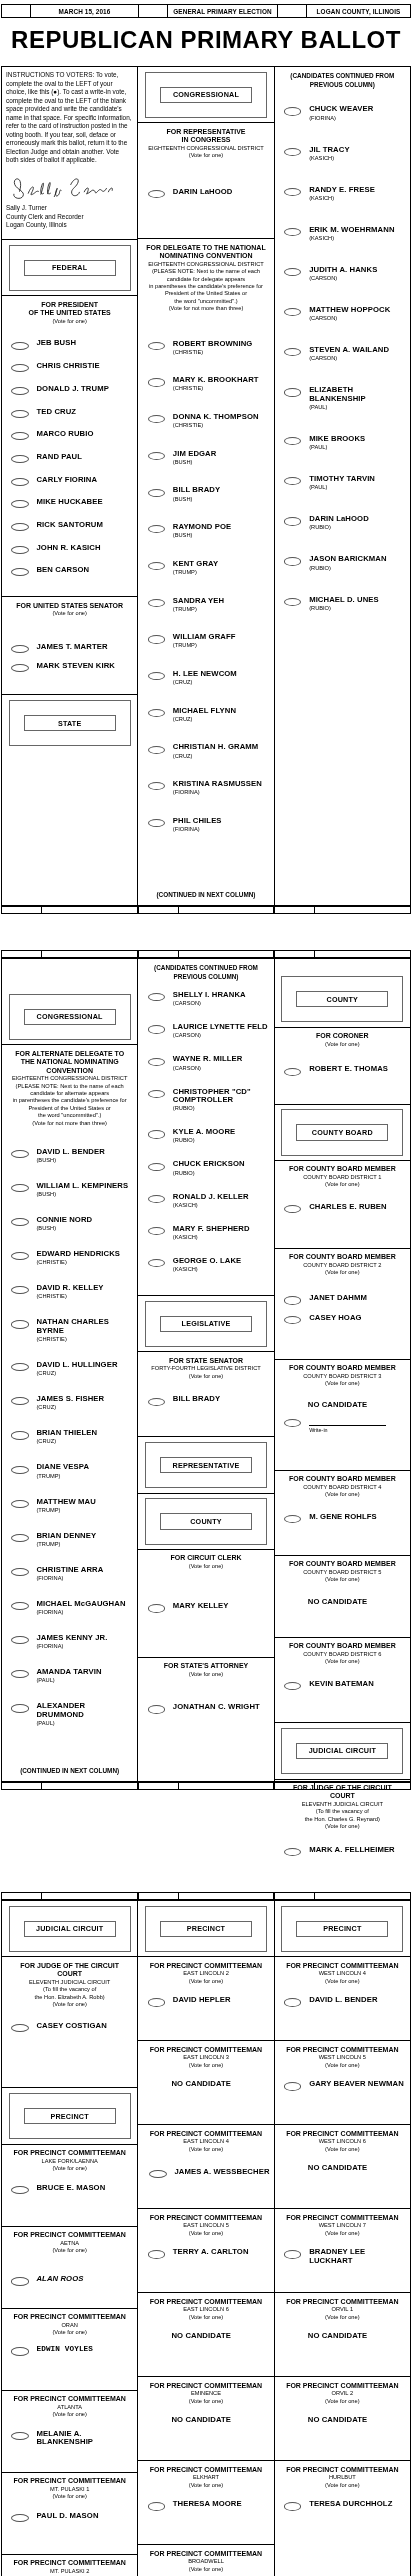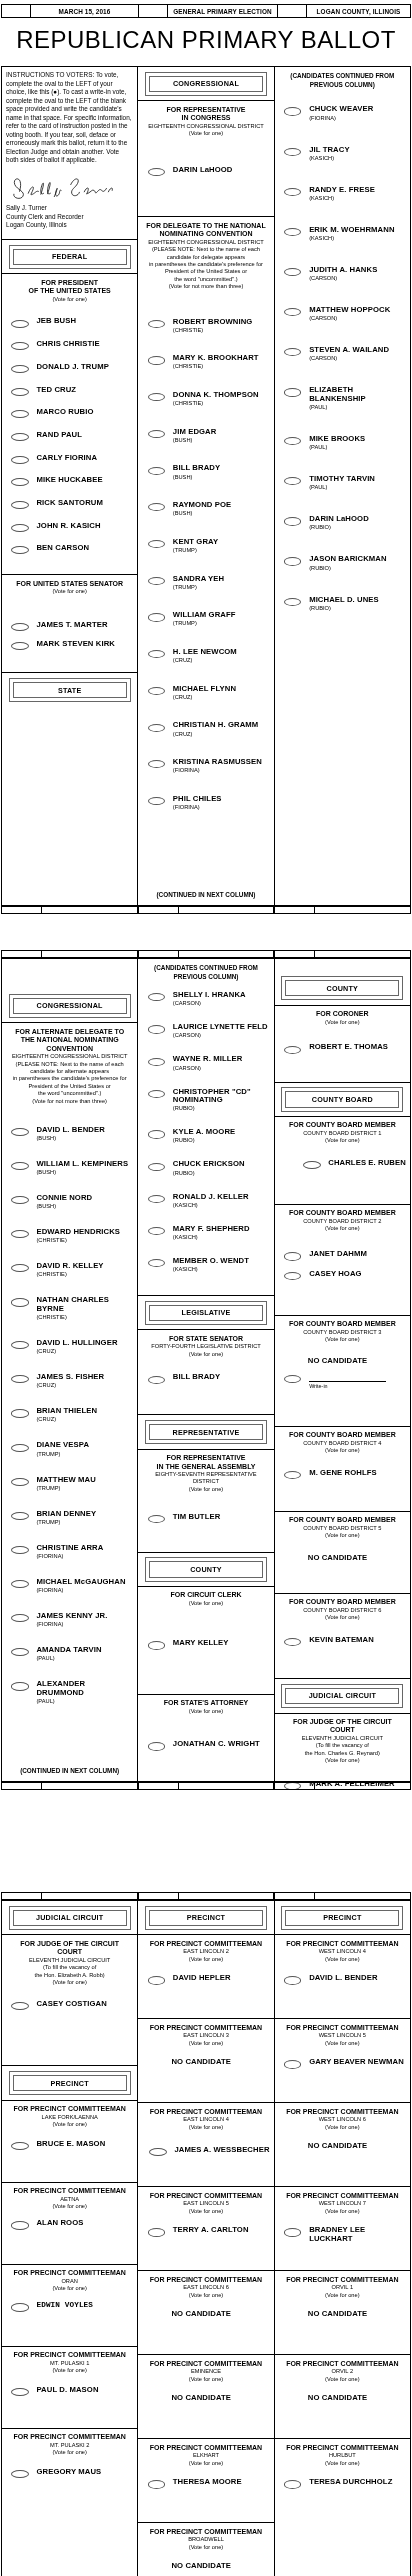--- a/index.html
+++ b/index.html
@@ -6,32 +6,32 @@
   body{width:412px;height:3791px;overflow:hidden;position:relative;color:#000;
        font-family:"Liberation Sans",sans-serif;}
   #ballot{width:410px;margin:0 1px;}
   
   .hdrbar{display:flex;height:12.4px;border:1px solid #000;margin-top:4.1px;}
   .hdrbar .cell{border-right:1px solid #000;display:flex;align-items:center;justify-content:center;
        font-size:6.4px;font-weight:bold;letter-spacing:0.1px;}
   .hdrbar .cell:last-child{border-right:none;}
   .hc-sm{width:28px;flex:0 0 auto;}
   .hc-a{flex:0 0 107px;} .hc-b{flex:0 0 109px;} .hc-c{flex:1;}
-  .ballottitle{font-size:24px;font-weight:normal;text-align:center;margin:7.2px 0 12.4px 0;letter-spacing:0.5px;}
+  .ballottitle{font-size:24px;font-weight:bold;text-align:center;margin:7.2px 0 12.4px 0;letter-spacing:0.5px;}
   
   .page{display:flex;border:1px solid #000;box-sizing:border-box;}
   .col{border-right:1px solid #000;display:flex;flex-direction:column;flex:1;box-sizing:border-box;min-width:0;}
   .col:last-child{border-right:none;}
   .block{border-bottom:1px solid #000;padding:2.1px 4.1px;box-sizing:border-box;display:flex;flex-direction:column;}
   .block.noline{border-bottom:none;}
   .col .block:last-child{border-bottom:none;}
   .grow{flex:1 1 auto;}
   
   .sechdr{padding:4.6px 6.7px;}
-  .sechdr-box{border:0.8px solid #666;padding:3px;}
+  .sechdr-box{border:0.8px solid #666;padding:14px;}
   .sechdr-in{border:0.5px solid #666;text-align:center;font-weight:bold;font-size:7.2px;padding:2.6px 1px;letter-spacing:0.2px;}
   
   .c-title{font-weight:bold;font-size:7px;text-align:center;line-height:1.22;}
   .c-sub{font-size:5.7px;text-align:center;line-height:1.3;}
   .c-note{font-size:5.7px;text-align:center;line-height:1.3;}
   .c-vote{font-size:5.7px;text-align:center;line-height:1.3;}
   .ttlwrap{margin-top:2.1px;}
   
   .cands{display:flex;flex-direction:column;}
   .cand{display:flex;align-items:flex-start;margin:0 0 var(--g,7.2px) 3.1px;}
@@ -619,21 +619,21 @@
               <span class="oval"></span>
               <div class="ctext">
                 <div class="cname">WAYNE R. MILLER</div>
                 <div class="cpref">(CARSON)</div>
               </div>
             </div>
             <div class="cand" style="--g: 17px;">
               <span class="oval"></span>
               <div class="ctext">
                 <div class="cname">CHRISTOPHER "CD"</div>
-                <div class="cname">NOMINATING</div>
+                <div class="cname">COMPTROLLER</div>
                 <div class="cpref">(RUBIO)</div>
               </div>
             </div>
             <div class="cand" style="--g: 17px;">
               <span class="oval"></span>
               <div class="ctext">
                 <div class="cname">KYLE A. MOORE</div>
                 <div class="cpref">(RUBIO)</div>
               </div>
             </div>
@@ -654,21 +654,21 @@
             <div class="cand" style="--g: 17px;">
               <span class="oval"></span>
               <div class="ctext">
                 <div class="cname">MARY F. SHEPHERD</div>
                 <div class="cpref">(KASICH)</div>
               </div>
             </div>
             <div class="cand" style="--g: 17px;">
               <span class="oval"></span>
               <div class="ctext">
-                <div class="cname">MEMBER O. WENDT</div>
+                <div class="cname">GEORGE O. LAKE</div>
                 <div class="cpref">(KASICH)</div>
               </div>
             </div>
           </div>
         </div>
         <div class="block sechdr">
           <div class="sechdr-box">
             <div class="sechdr-in">LEGISLATIVE</div>
           </div>
         </div>
@@ -683,37 +683,20 @@
               <span class="oval"></span>
               <div class="ctext">
                 <div class="cname">BILL BRADY</div>
               </div>
             </div>
           </div>
         </div>
         <div class="block sechdr">
           <div class="sechdr-box">
             <div class="sechdr-in">REPRESENTATIVE</div>
-          </div>
-        </div>
-        <div class="block" style="min-height: 103px;">
-          <div class="ttlwrap">
-            <div class="c-title">FOR REPRESENTATIVE</div>
-            <div class="c-title">IN THE GENERAL ASSEMBLY</div>
-            <div class="c-sub">EIGHTY-SEVENTH REPRESENTATIVE</div>
-            <div class="c-sub">DISTRICT</div>
-            <div class="c-vote">(Vote for one)</div>
-          </div>
-          <div class="cands" style="margin-top: 19.6px;">
-            <div class="cand">
-              <span class="oval"></span>
-              <div class="ctext">
-                <div class="cname">TIM BUTLER</div>
-              </div>
-            </div>
           </div>
         </div>
         <div class="block sechdr">
           <div class="sechdr-box">
             <div class="sechdr-in">COUNTY</div>
           </div>
         </div>
         <div class="block" style="min-height: 108px;">
           <div class="ttlwrap">
             <div class="c-title">FOR CIRCUIT CLERK</div>
@@ -768,21 +751,21 @@
           <div class="sechdr-box">
             <div class="sechdr-in">COUNTY BOARD</div>
           </div>
         </div>
         <div class="block" style="min-height: 88px;">
           <div class="ttlwrap">
             <div class="c-title">FOR COUNTY BOARD MEMBER</div>
             <div class="c-sub">COUNTY BOARD DISTRICT 1</div>
             <div class="c-vote">(Vote for one)</div>
           </div>
-          <div class="cands" style="margin-top: 14.4px; align-items: flex-end;">
+          <div class="cands" style="margin-top: 14.4px;">
             <div class="cand">
               <span class="oval"></span>
               <div class="ctext">
                 <div class="cname">CHARLES E. RUBEN</div>
               </div>
             </div>
           </div>
         </div>
         <div class="block" style="min-height: 111px;">
           <div class="ttlwrap">
@@ -969,40 +952,55 @@
               </div>
             </div>
           </div>
         </div>
         <div class="block" style="min-height: 82px;">
           <div class="ttlwrap">
             <div class="c-title">FOR PRECINCT COMMITTEEMAN</div>
             <div class="c-sub">AETNA</div>
             <div class="c-vote">(Vote for one)</div>
           </div>
-          <div class="cands" style="margin-top: 9px;">
+          <div class="cands" style="margin-top: 21px; font-style: italic;">
             <div class="cand">
               <span class="oval"></span>
               <div class="ctext">
                 <div class="cname">ALAN ROOS</div>
               </div>
             </div>
           </div>
         </div>
         <div class="block" style="min-height: 82px;">
           <div class="ttlwrap">
             <div class="c-title">FOR PRECINCT COMMITTEEMAN</div>
             <div class="c-sub">ORAN</div>
             <div class="c-vote">(Vote for one)</div>
           </div>
           <div class="cands" style="margin-top: 9px; font-family: Liberation Mono, monospace;">
             <div class="cand">
               <span class="oval"></span>
               <div class="ctext">
                 <div class="cname">EDWIN VOYLES</div>
+              </div>
+            </div>
+          </div>
+        </div>
+        <div class="block" style="min-height: 82px;">
+          <div class="ttlwrap">
+            <div class="c-title">FOR PRECINCT COMMITTEEMAN</div>
+            <div class="c-sub">ATLANTA</div>
+            <div class="c-vote">(Vote for one)</div>
+          </div>
+          <div class="cands" style="margin-top: 11.3px;">
+            <div class="cand">
+              <span class="oval"></span>
+              <div class="ctext">
+                <div class="cname">MELANIE A. BLANKENSHIP</div>
               </div>
             </div>
           </div>
         </div>
         <div class="block" style="min-height: 82px;">
           <div class="ttlwrap">
             <div class="c-title">FOR PRECINCT COMMITTEEMAN</div>
             <div class="c-sub">MT. PULASKI 1</div>
             <div class="c-vote">(Vote for one)</div>
           </div>

